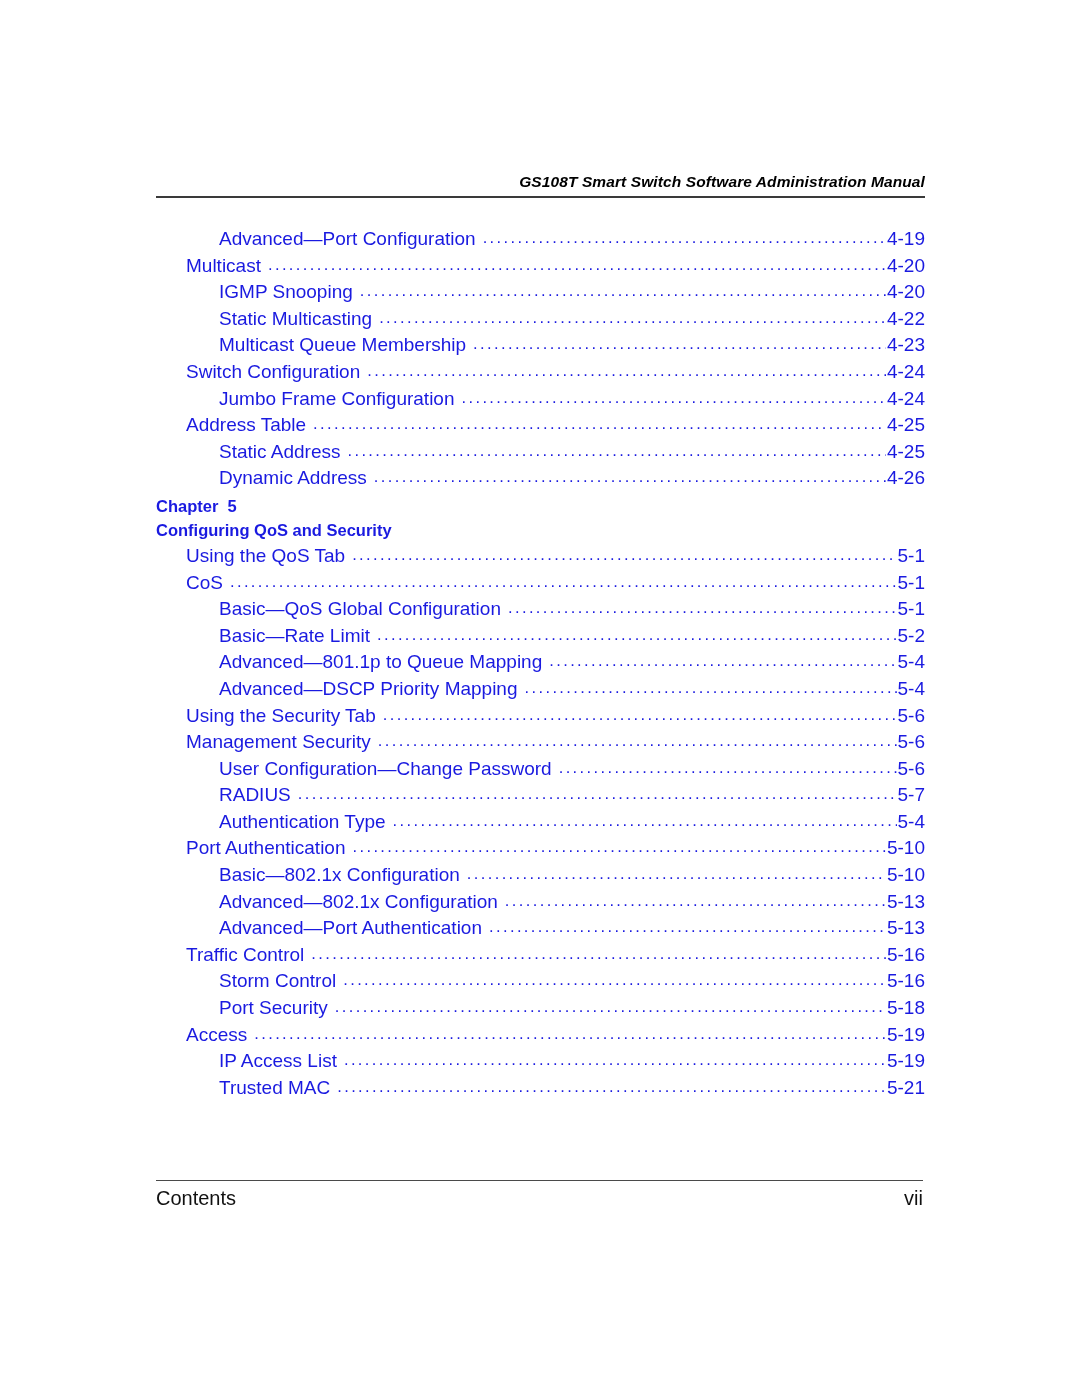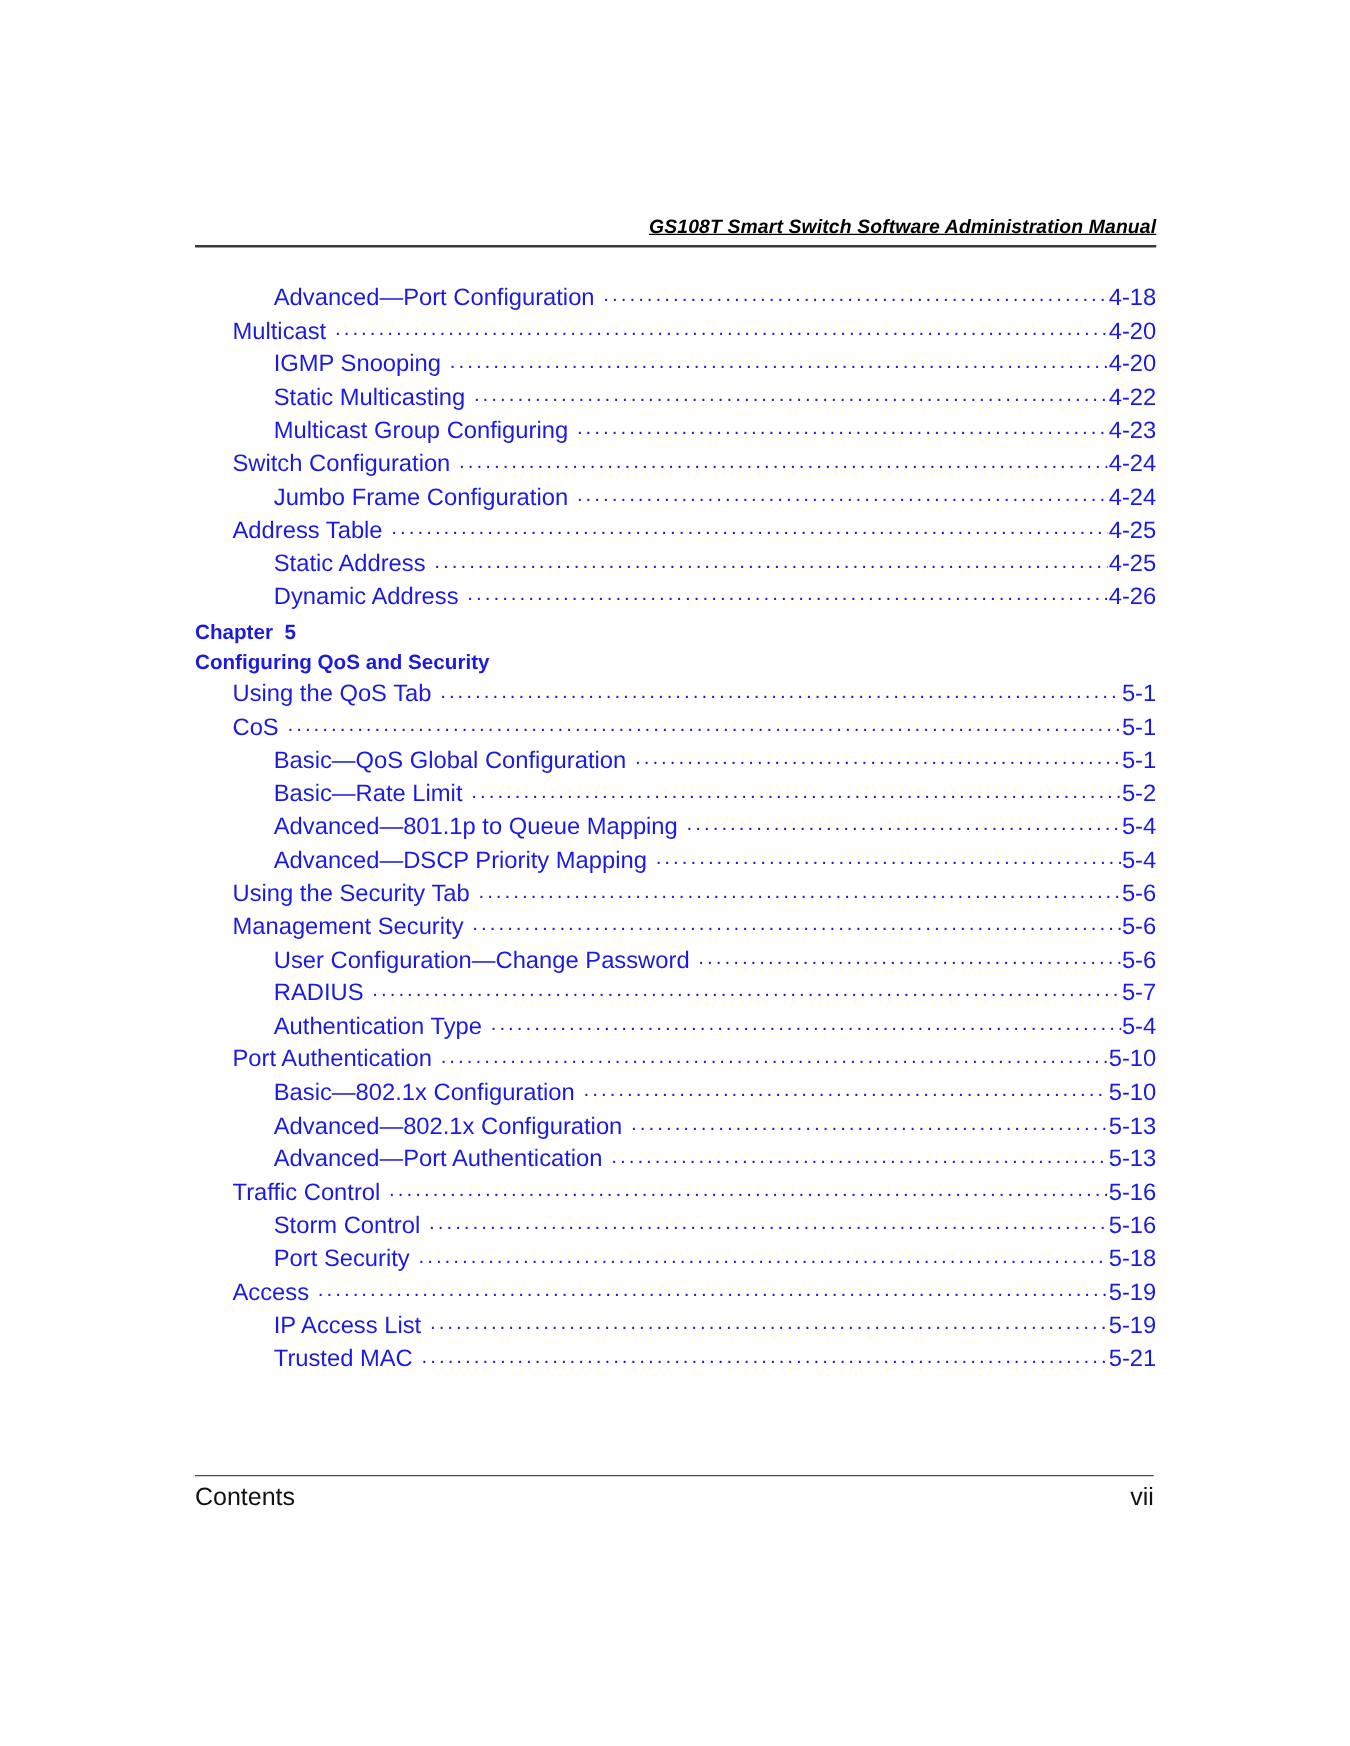--- a/index.html
+++ b/index.html
@@ -22,21 +22,20 @@
     height: 1397px;
     overflow: hidden;
   }
 
   
   .header {
     position: absolute;
     left: 156px;
     top: 172px;
     width: 769px;
-    text-decoration: underline;
   }
   .header-title {
     text-align: right;
     font-style: italic;
     font-weight: bold;
     font-size: 15.5px;
     color: #000000;
     letter-spacing: 0.1px;
     line-height: 20px;
     white-space: nowrap;
@@ -164,42 +163,42 @@
   <div class="header">
     <div class="header-title">GS108T Smart Switch Software Administration Manual</div>
     <div class="header-rule"></div>
   </div>
 
   <div class="toc" id="toc-root">
       <div class="toc-entry lvl2">
         <span class="toc-title">Advanced—Port Configuration</span>
         <span class="toc-gap"></span>
         <span class="toc-leader"></span>
-        <span class="toc-page">4-18</span>
+        <span class="toc-page">4-19</span>
       </div>
       <div class="toc-entry lvl1">
         <span class="toc-title">Multicast</span>
         <span class="toc-gap"></span>
         <span class="toc-leader"></span>
         <span class="toc-page">4-20</span>
       </div>
       <div class="toc-entry lvl2">
         <span class="toc-title">IGMP Snooping</span>
         <span class="toc-gap"></span>
         <span class="toc-leader"></span>
         <span class="toc-page">4-20</span>
       </div>
       <div class="toc-entry lvl2">
         <span class="toc-title">Static Multicasting</span>
         <span class="toc-gap"></span>
         <span class="toc-leader"></span>
         <span class="toc-page">4-22</span>
       </div>
       <div class="toc-entry lvl2">
-        <span class="toc-title">Multicast Group Configuring</span>
+        <span class="toc-title">Multicast Queue Membership</span>
         <span class="toc-gap"></span>
         <span class="toc-leader"></span>
         <span class="toc-page">4-23</span>
       </div>
       <div class="toc-entry lvl1">
         <span class="toc-title">Switch Configuration</span>
         <span class="toc-gap"></span>
         <span class="toc-leader"></span>
         <span class="toc-page">4-24</span>
       </div>

